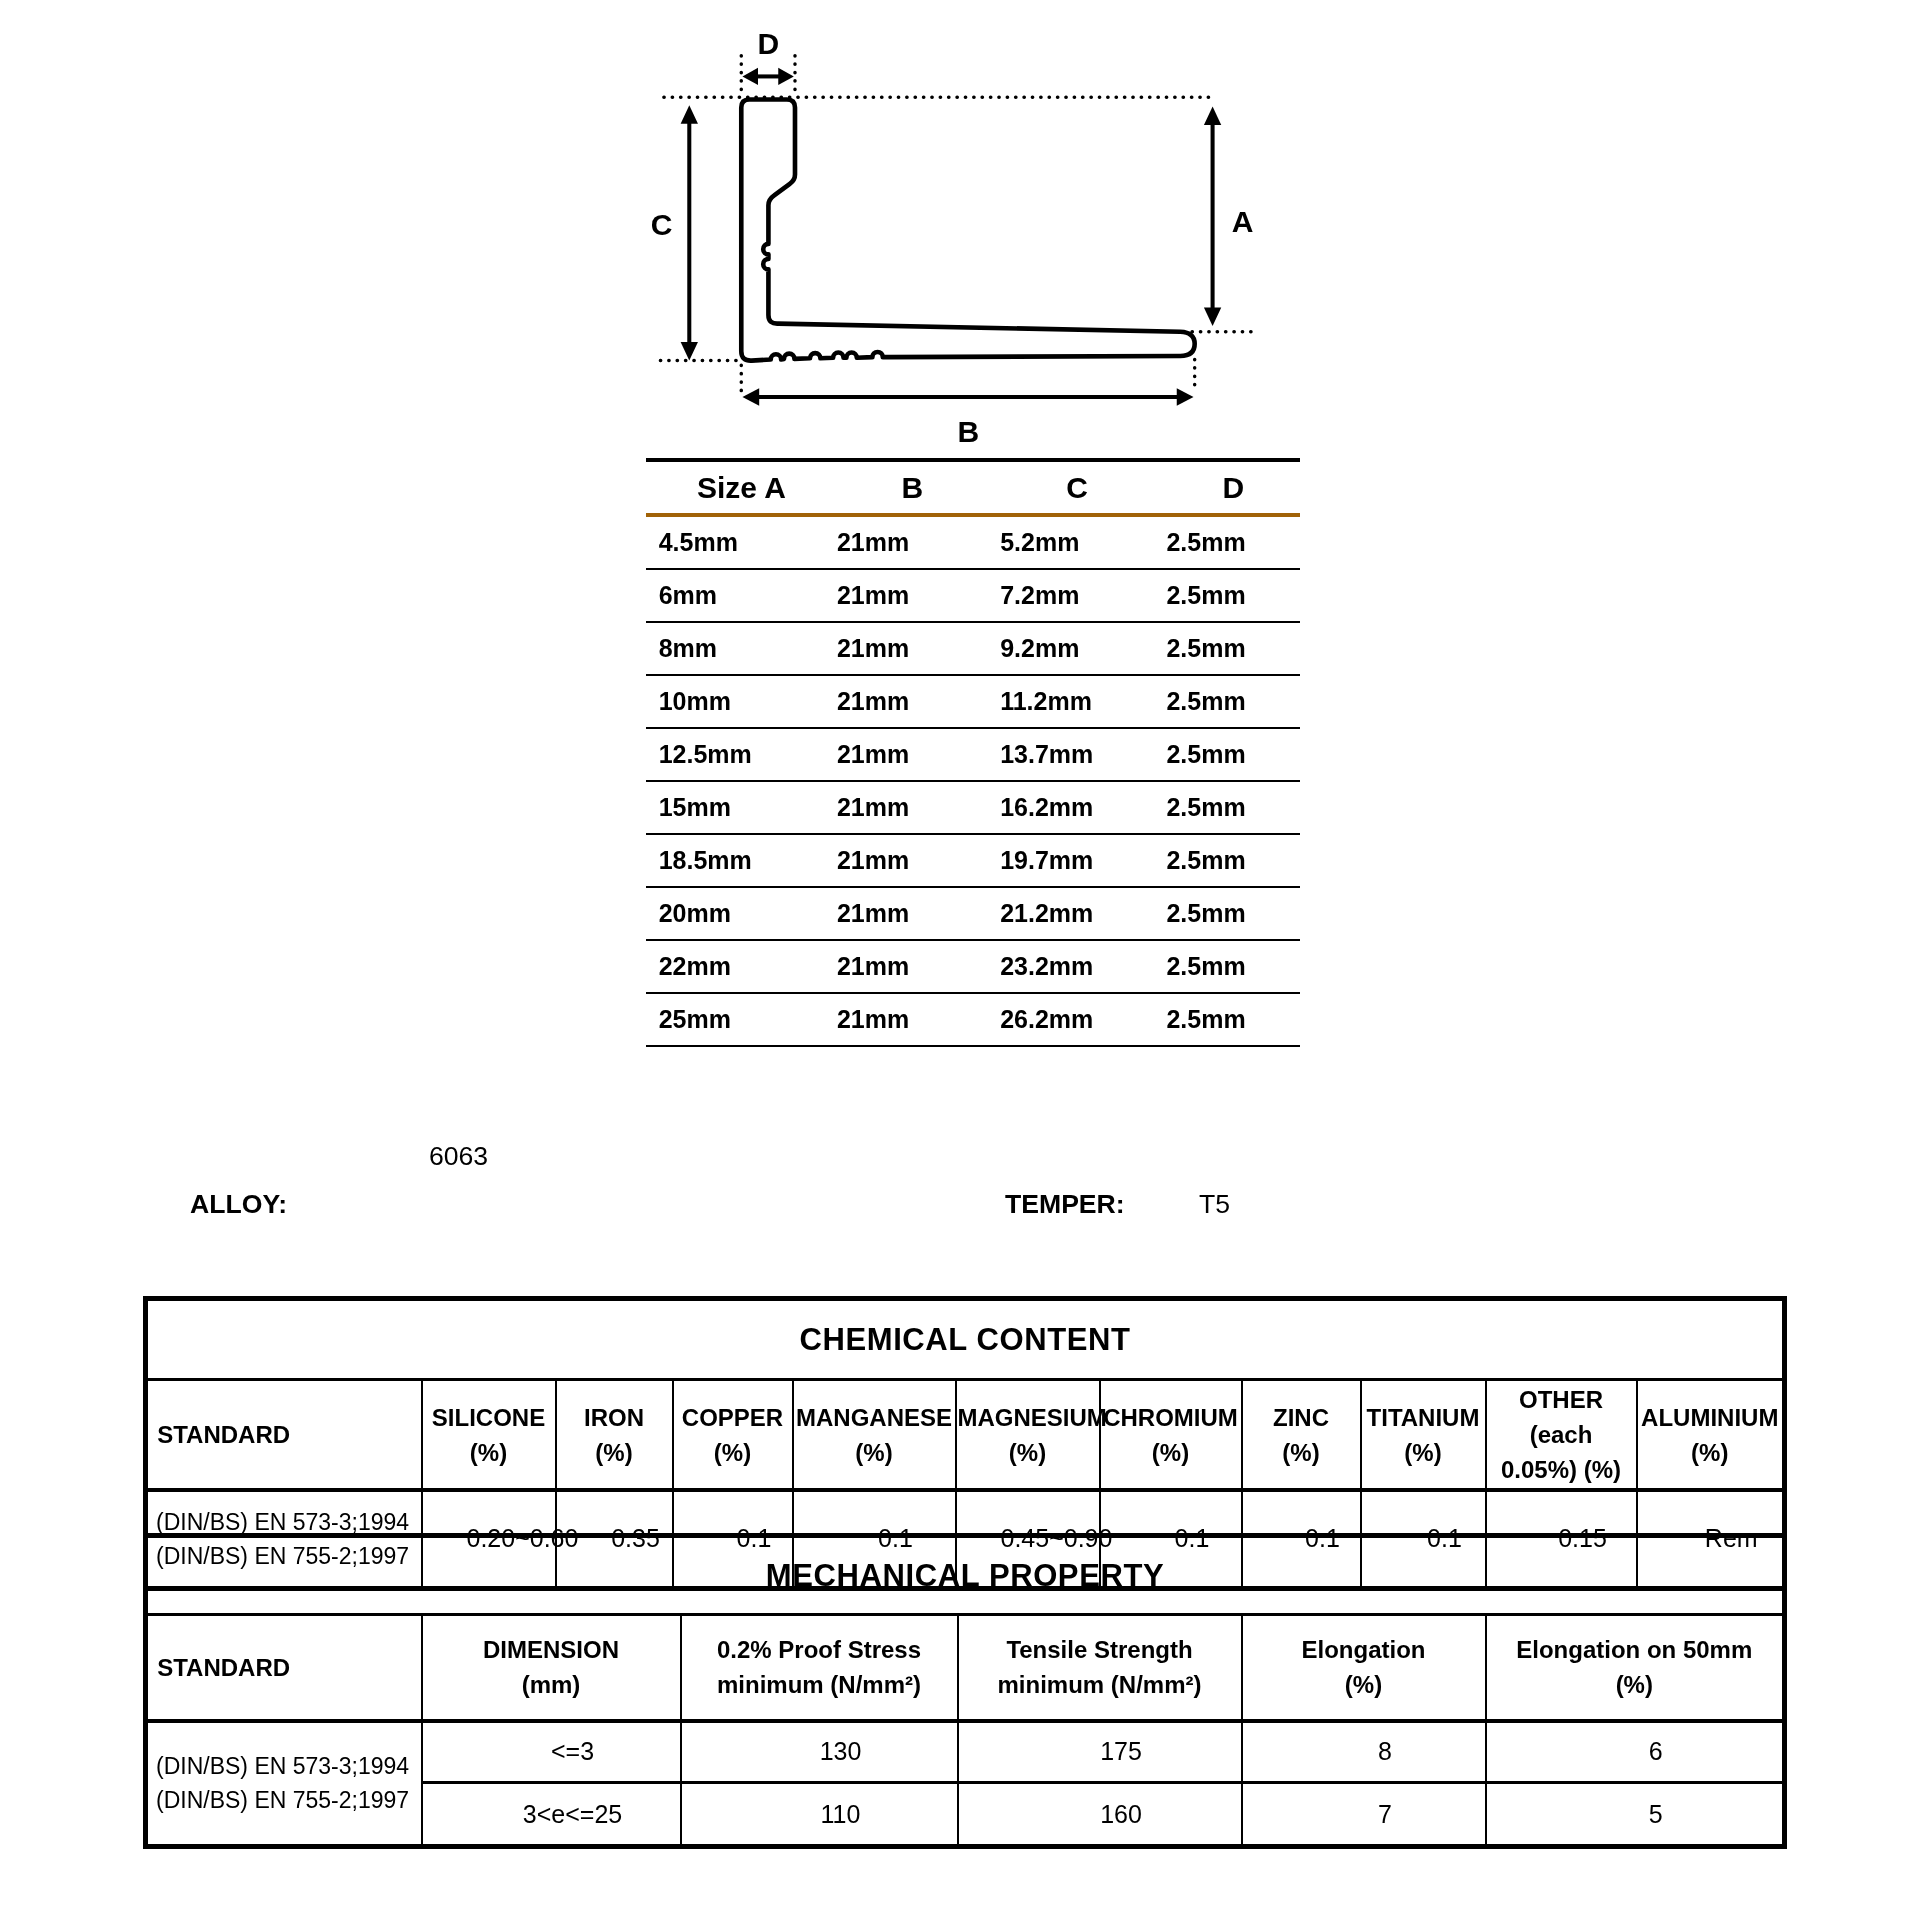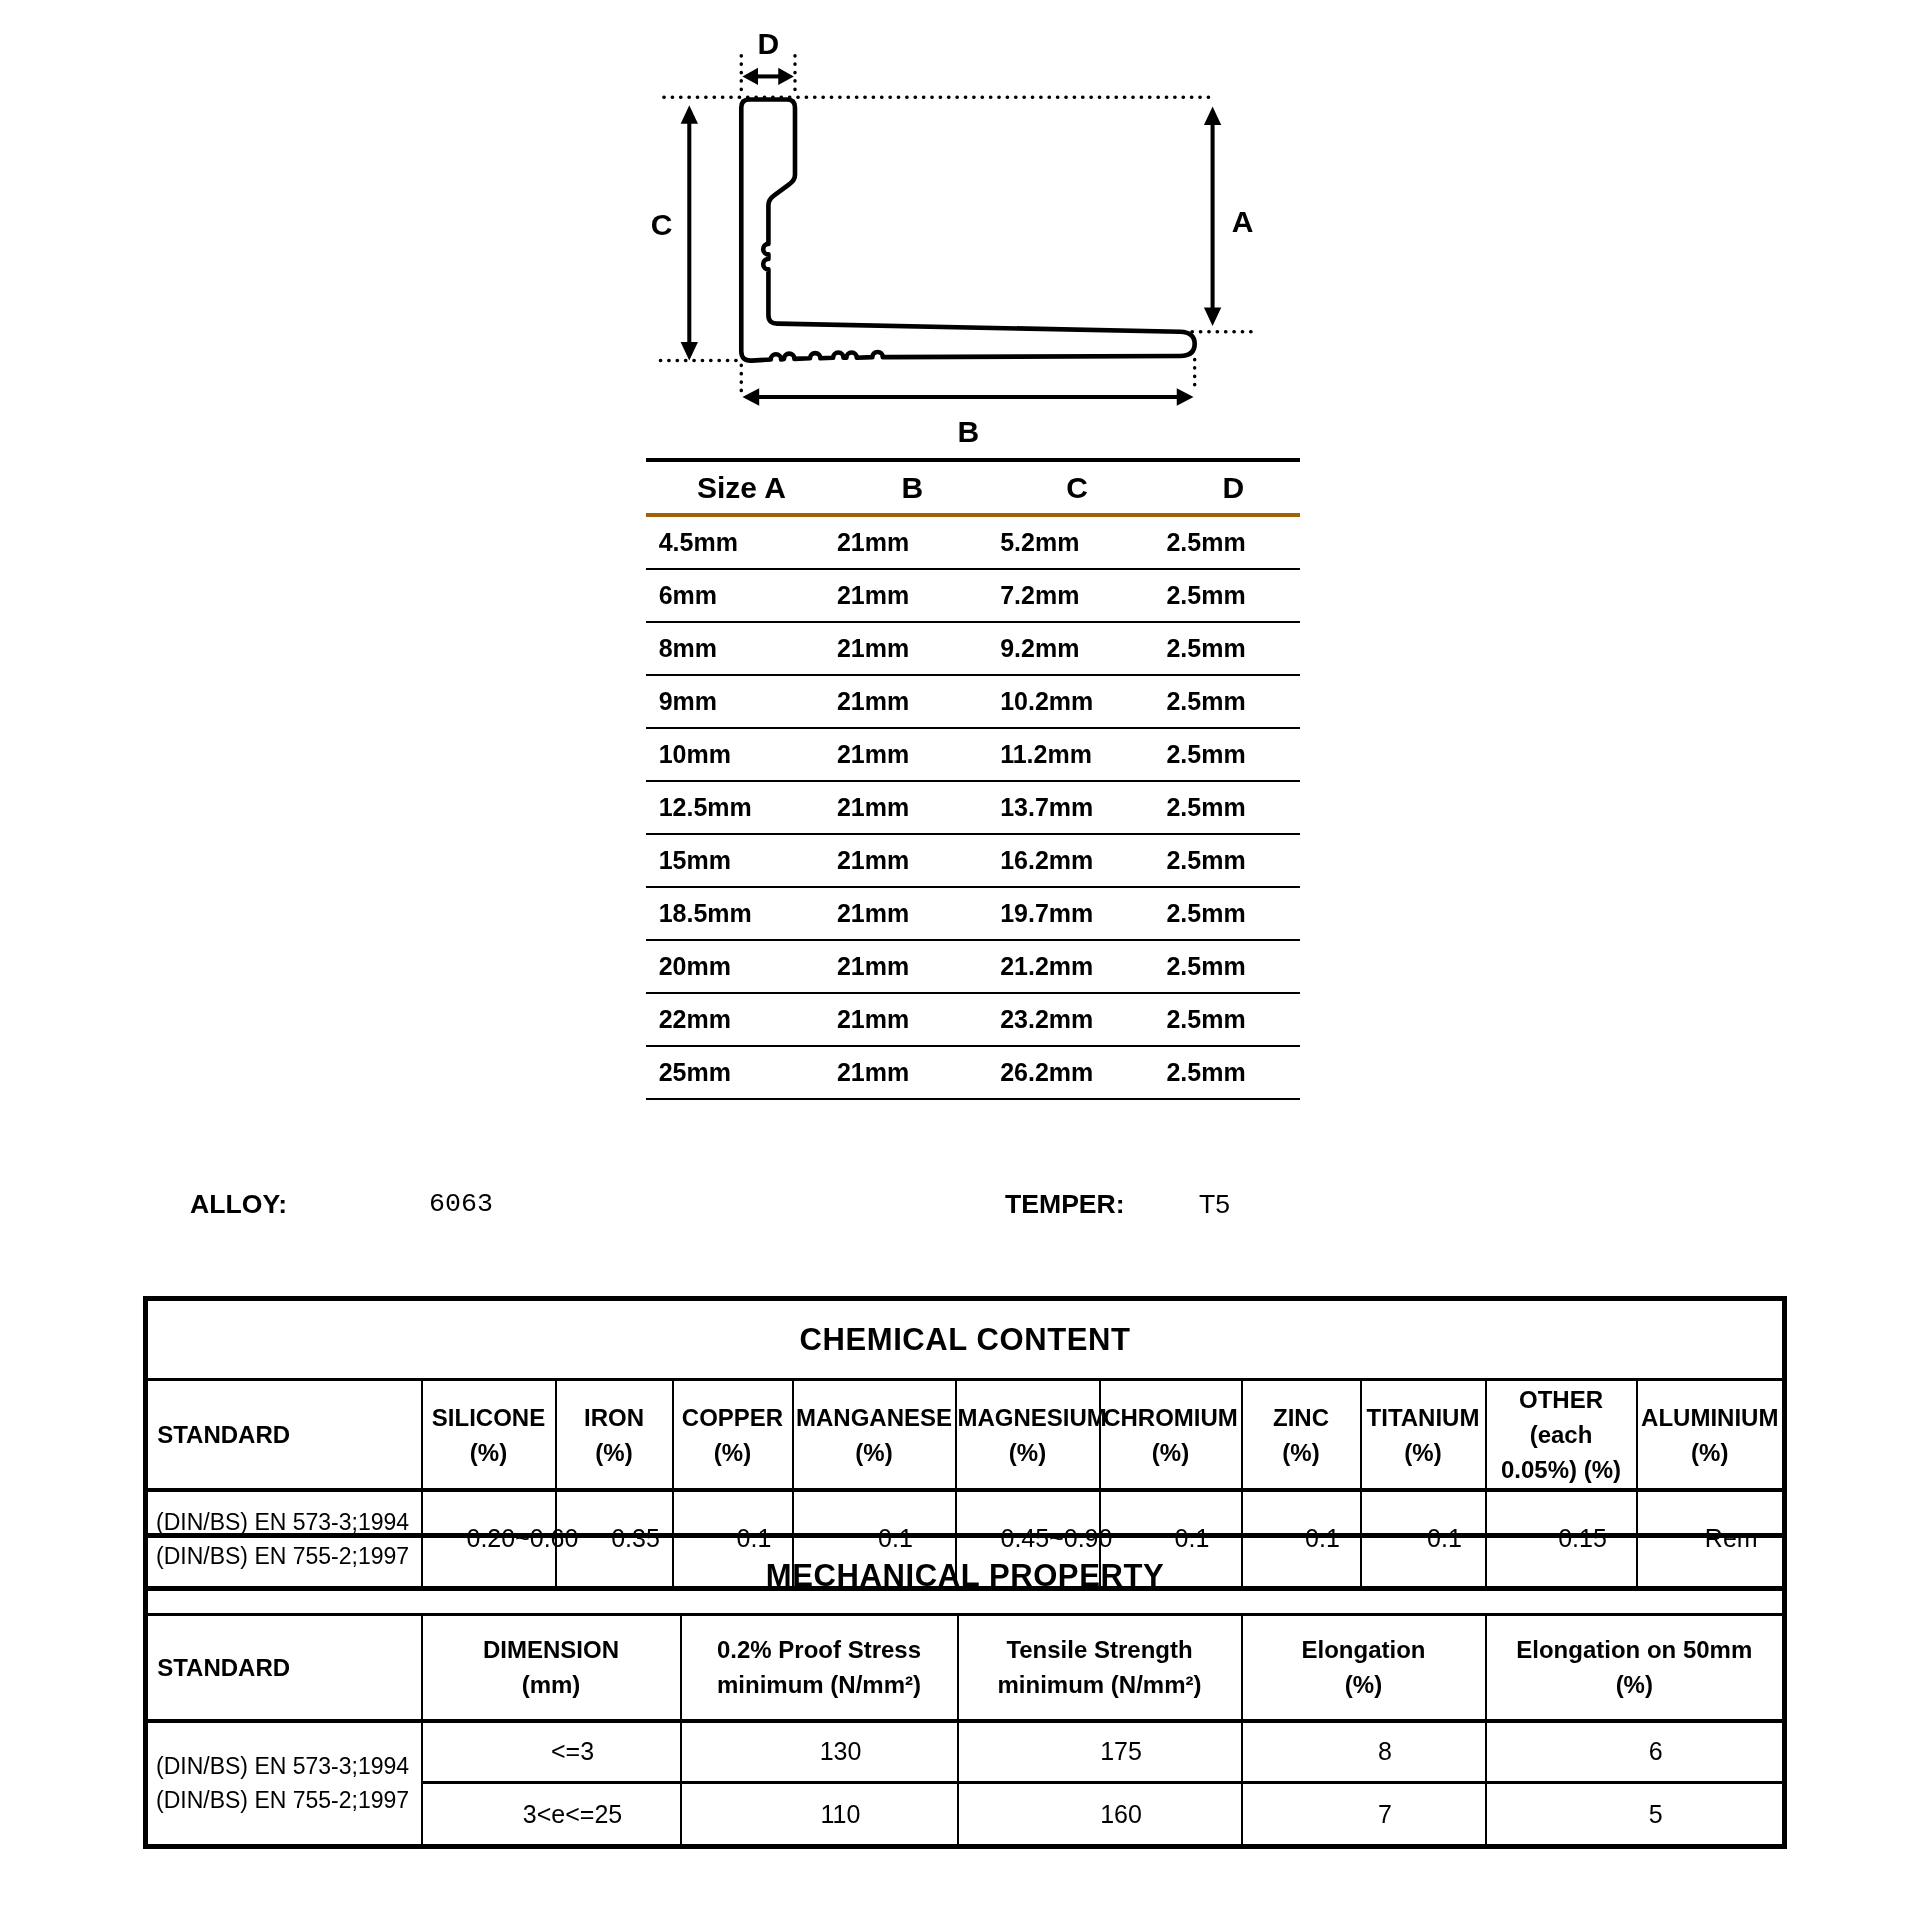--- a/index.html
+++ b/index.html
@@ -145,26 +145,20 @@
         <td>7.2mm</td>
         <td>2.5mm</td>
       </tr>
       <tr>
         <td>8mm</td>
         <td>21mm</td>
         <td>9.2mm</td>
         <td>2.5mm</td>
       </tr>
       <tr>
-        <td>9mm</td>
-        <td>21mm</td>
-        <td>10.2mm</td>
-        <td>2.5mm</td>
-      </tr>
-      <tr>
         <td>10mm</td>
         <td>21mm</td>
         <td>11.2mm</td>
         <td>2.5mm</td>
       </tr>
       <tr>
         <td>12.5mm</td>
         <td>21mm</td>
         <td>13.7mm</td>
         <td>2.5mm</td>
@@ -196,21 +190,21 @@
       <tr>
         <td>25mm</td>
         <td>21mm</td>
         <td>26.2mm</td>
         <td>2.5mm</td>
       </tr>
     </tbody>
 </table>
 
 <span class="meta-label" style="left:151px;top:1189px;">ALLOY:</span>
-<span class="meta-value" style="left:429px;top:1189px;font-family:Liberation Mono, monospace;">6063</span>
+<span class="meta-value" style="left:429px;top:1141px;">6063</span>
 <span class="meta-label" style="left:966px;top:1189px;">TEMPER:</span>
 <span class="meta-value" style="left:1199px;top:1189px;">T5</span>
 
 <table class="prop-table" id="chem-table">
   <colgroup>
     <col style="width:276px">
       <col style="width:134px">
       <col style="width:117px">
       <col style="width:120px">
     <col style="width:163px">

